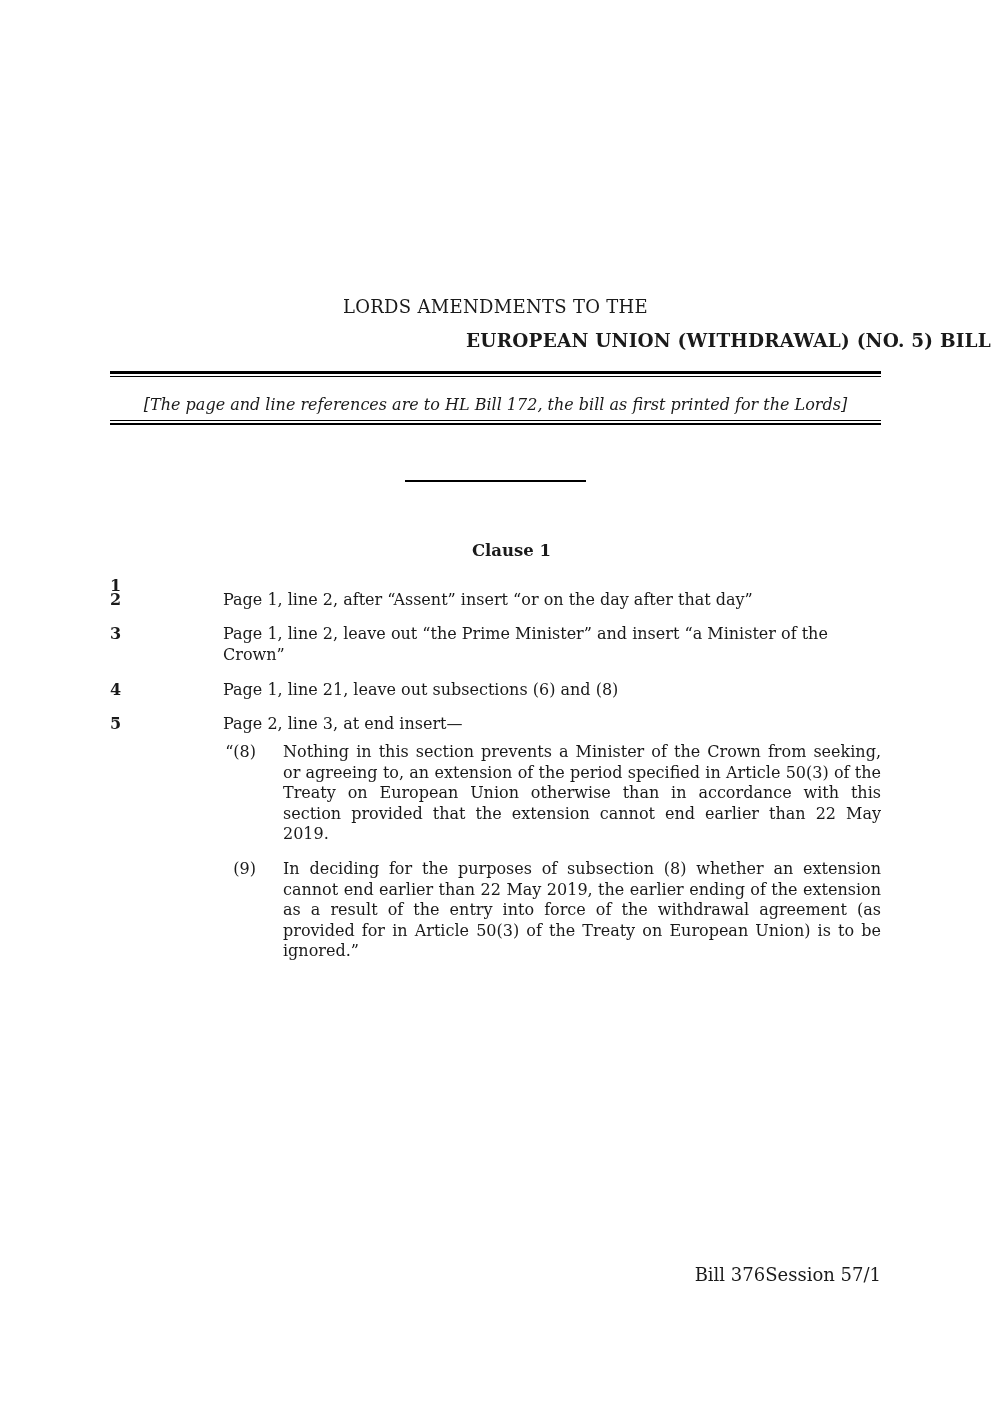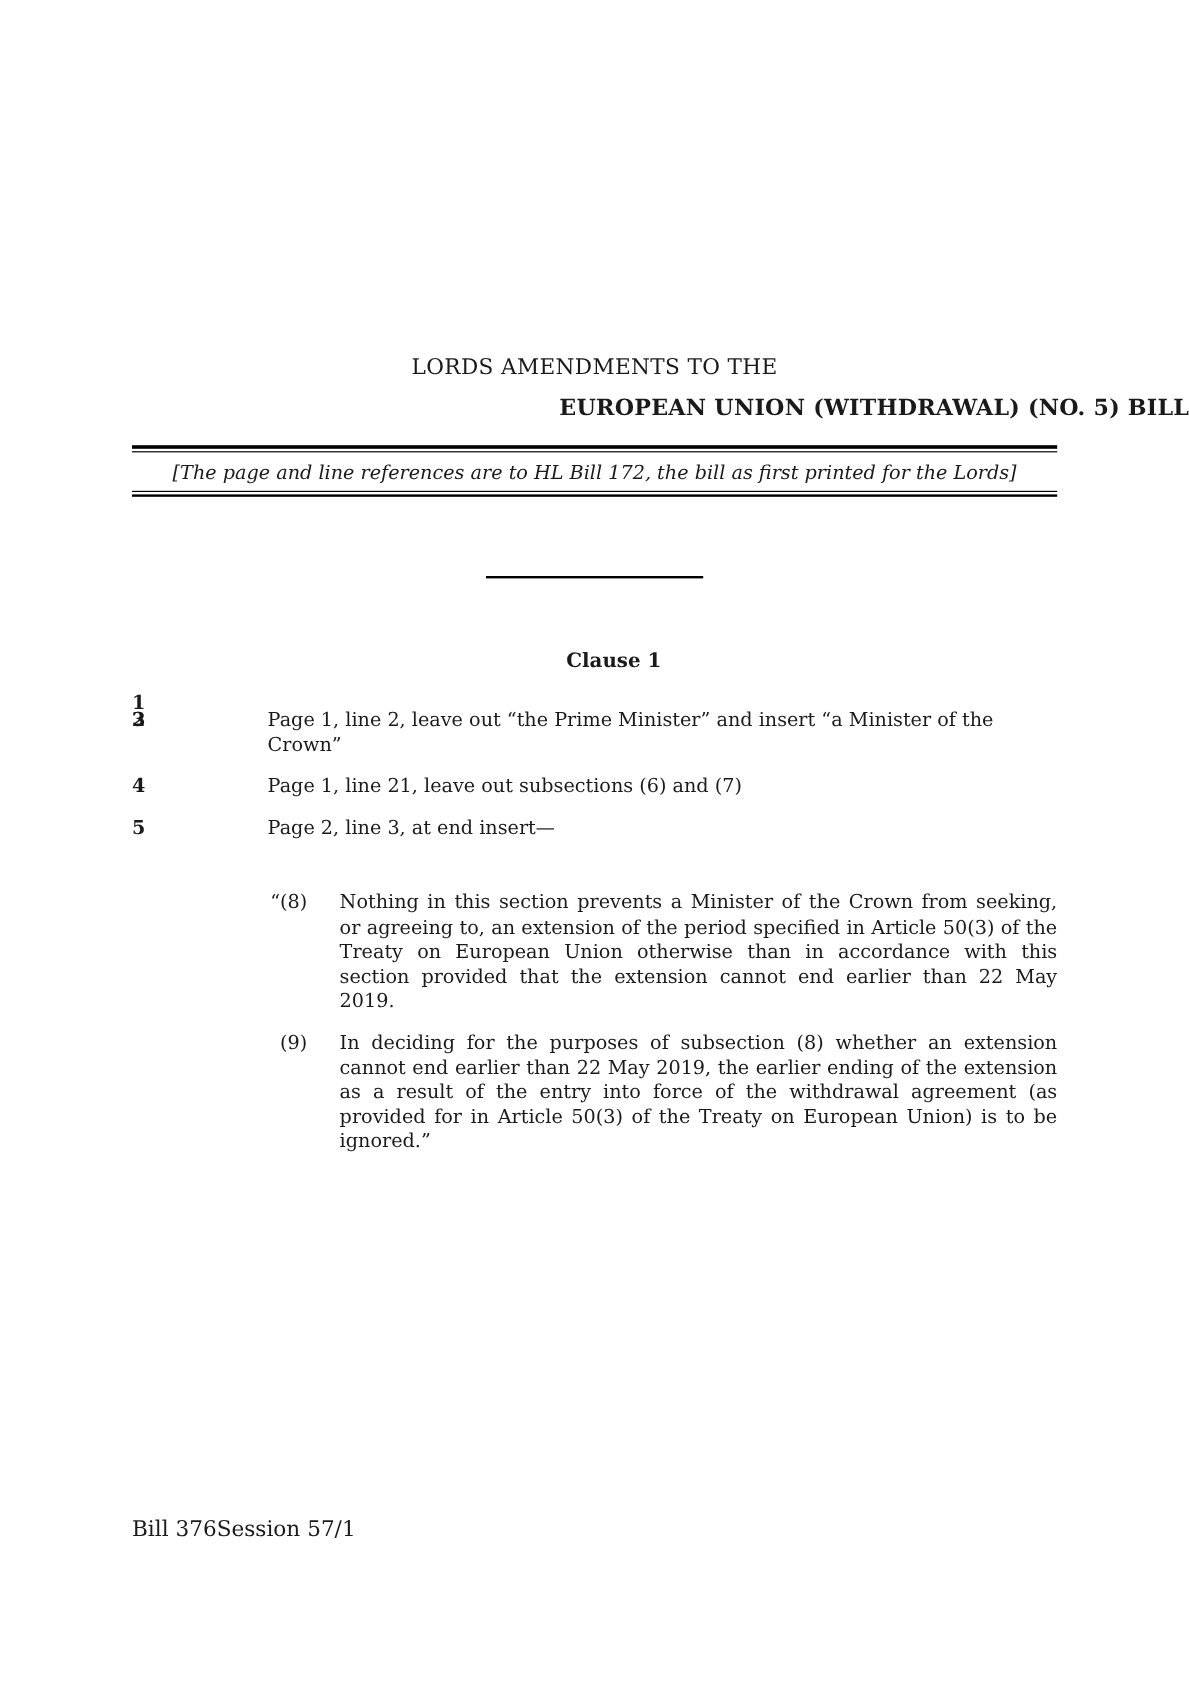--- a/index.html
+++ b/index.html
@@ -48,21 +48,21 @@
   }
   .rule { background: #000; }
   .rule.thick { height: 2.5px; }
   .rule.thin  { height: 1px; margin-top: 2px; }
   .rule.thin-b { height: 1px; }
   .rule.thick-b { height: 2.5px; margin-top: 2px; }
   .banner-text {
     text-align: center;
     font-style: italic;
     font-size: 16px;
-    padding: 7px 0 6px 0;
+    padding: 18px 0 6px 0;
   }
 
   
   .divider {
     position: absolute;
     top: 480px;
     left: 405px;
     width: 181px;
     height: 2px;
     background: #000;
@@ -124,21 +124,21 @@
     text-align: right;
   }
 
   
   .footer {
     position: absolute;
     top: 1264px;
     left: 110px;
     width: 771px;
     display: flex;
-    justify-content: flex-start;
+    justify-content: flex-end;
     font-size: 18px;
   }
 </style>
 </head>
 <body>
 
 <div class="page">
 
   <div class="title1">LORDS AMENDMENTS TO THE</div>
 
@@ -155,28 +155,29 @@
   <div class="divider"></div>
 
   <div class="clause">Clause 1</div>
 
   <div class="amendments">
     <div class="amendment">
       <span class="num">1</span>
     </div>
     <div class="amendment">
       <span class="num">2</span>
+      <span class="txt">Page 1, line 2, after “Assent” insert “or on the day after that day”</span>
     </div>
     <div class="amendment">
       <span class="num">3</span>
       <span class="txt">Page 1, line 2, leave out “the Prime Minister” and insert “a Minister of the Crown”</span>
     </div>
     <div class="amendment">
       <span class="num">4</span>
-      <span class="txt">Page 1, line 21, leave out subsections (6) and (7)</span>
+      <span class="txt">Page 1, line 21, leave out subsections (6) and (8)</span>
     </div>
     <div class="amendment">
       <span class="num">5</span>
       <span class="txt">Page 2, line 3, at end insert—</span>
     </div>
   </div>
 
   <div class="subsections">
     <div class="subsection">
       <span class="label">“(8)</span>

